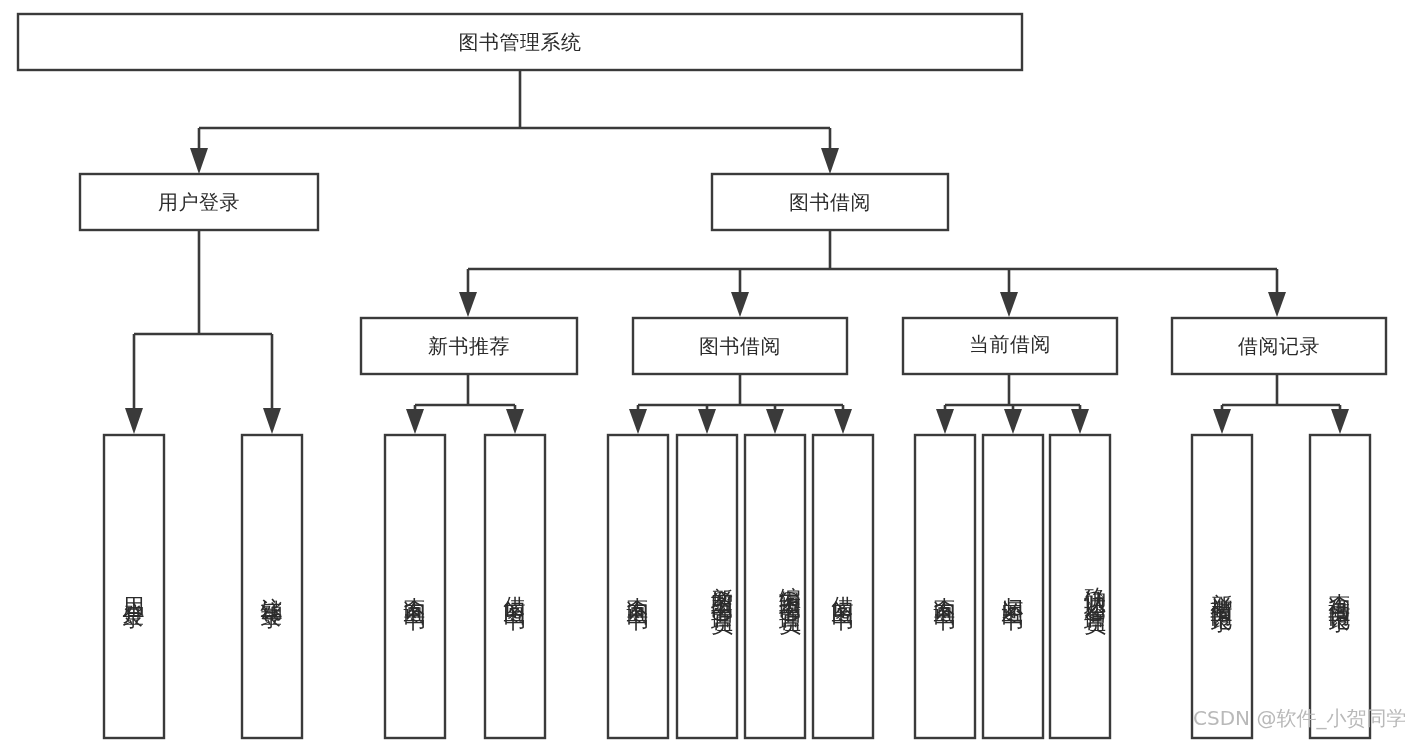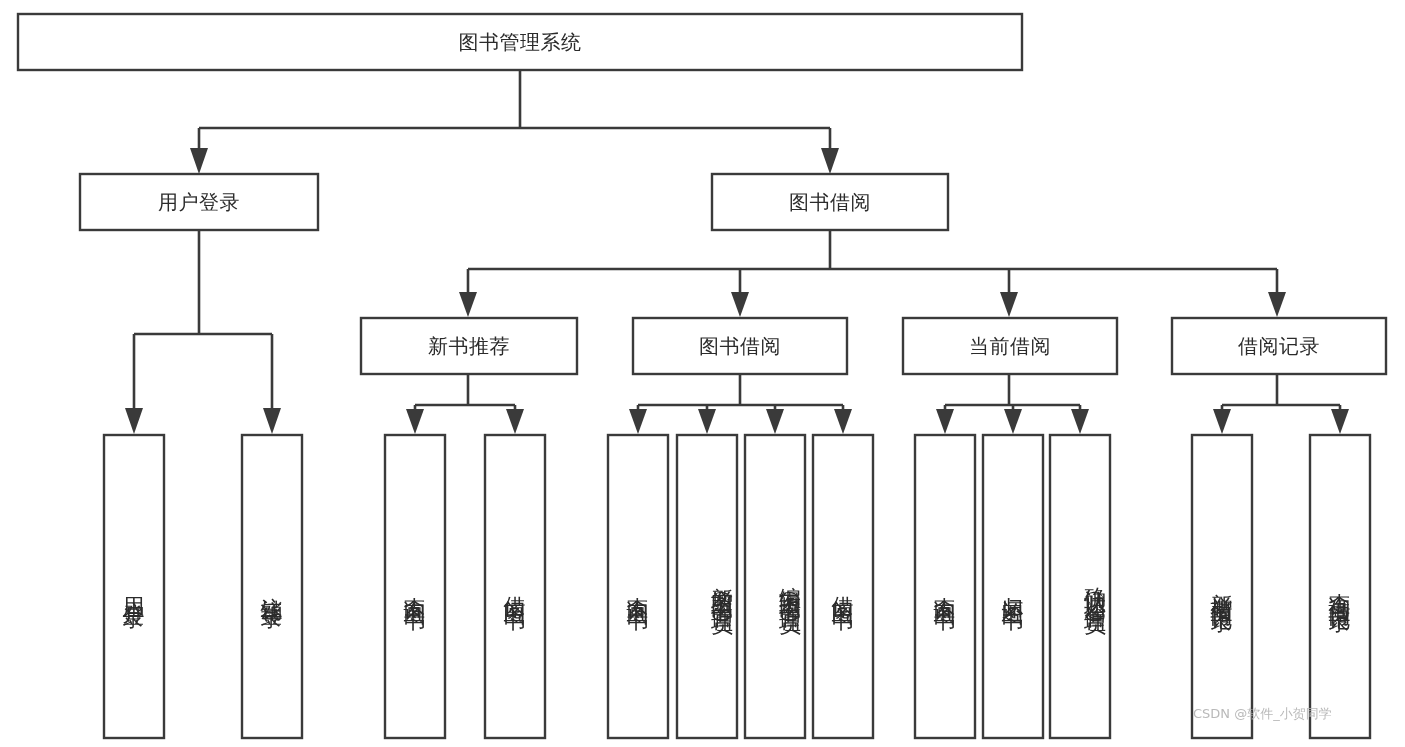--- a/index.html
+++ b/index.html
@@ -62,21 +62,21 @@
     text-orientation: upright;
     font-size: 22px;
     line-height: 1.32;
     letter-spacing: 4px;
     padding-top: 4px;
     padding-bottom: 4px;
   }
   .watermark {
     position: absolute;
     color: #b9b9b9;
-    font-size: 13px;
+    font-size: 20px;
     font-family: "DejaVu Sans", "Liberation Sans", sans-serif;
     white-space: nowrap;
     pointer-events: none;
   }
 </style>
 </head>
 <body>
 
 <div id="diagram-root">
 
@@ -184,21 +184,21 @@
     <rect class="node-box" x="1310" y="435" width="60" height="303"></rect>
   </svg>
 
   <div class="node-label horizontal" style="left:18px; top:14px; width:1004px; height:56px;">图书管理系统</div>
 
   <div class="node-label horizontal" style="left:80px; top:174px; width:238px; height:56px;">用户登录</div>
   <div class="node-label horizontal" style="left:712px; top:174px; width:236px; height:56px;">图书借阅</div>
 
   <div class="node-label horizontal" style="left:361px; top:318px; width:216px; height:56px;">新书推荐</div>
   <div class="node-label horizontal" style="left:633px; top:318px; width:214px; height:56px;border-radius:28px;">图书借阅</div>
-  <div class="node-label horizontal" style="left:903px; top:318px; width:214px; height:56px;">当前借阅</div>
+  <div class="node-label horizontal" style="left:903px; top:318px; width:214px; height:56px;font-family:Liberation Mono, monospace;">当前借阅</div>
   <div class="node-label horizontal" style="left:1172px; top:318px; width:214px; height:56px;text-align:right;">借阅记录</div>
 
   <div class="node-label vertical" style="left:104px; top:435px; width:60px; height:303px;">用户登录</div>
   <div class="node-label vertical" style="left:242px; top:435px; width:60px; height:303px;">注销登录</div>
   <div class="node-label vertical" style="left:385px; top:435px; width:60px; height:303px;">查询图书</div>
   <div class="node-label vertical" style="left:485px; top:435px; width:60px; height:303px;">借阅图书</div>
   <div class="node-label vertical" style="left:608px; top:435px; width:60px; height:303px;">查询图书</div>
   <div class="node-label vertical" style="left:677px; top:435px; width:60px; height:303px; align-items:flex-start;">新增图书（管理员）</div>
   <div class="node-label vertical" style="left:745px; top:435px; width:60px; height:303px; align-items:flex-start;">编辑图书（管理员）</div>
   <div class="node-label vertical" style="left:813px; top:435px; width:60px; height:303px;">借阅图书</div>

